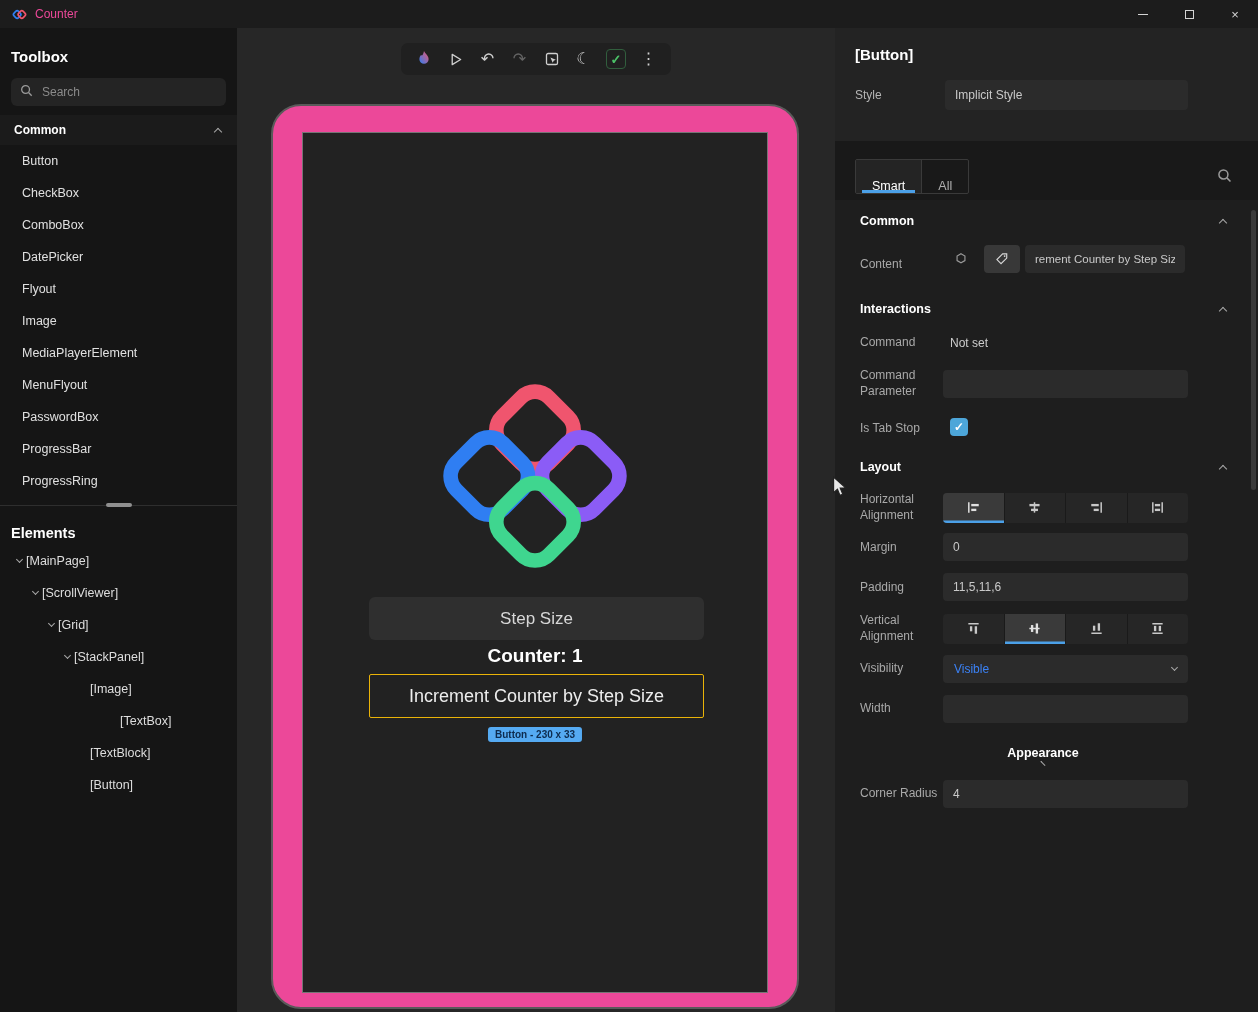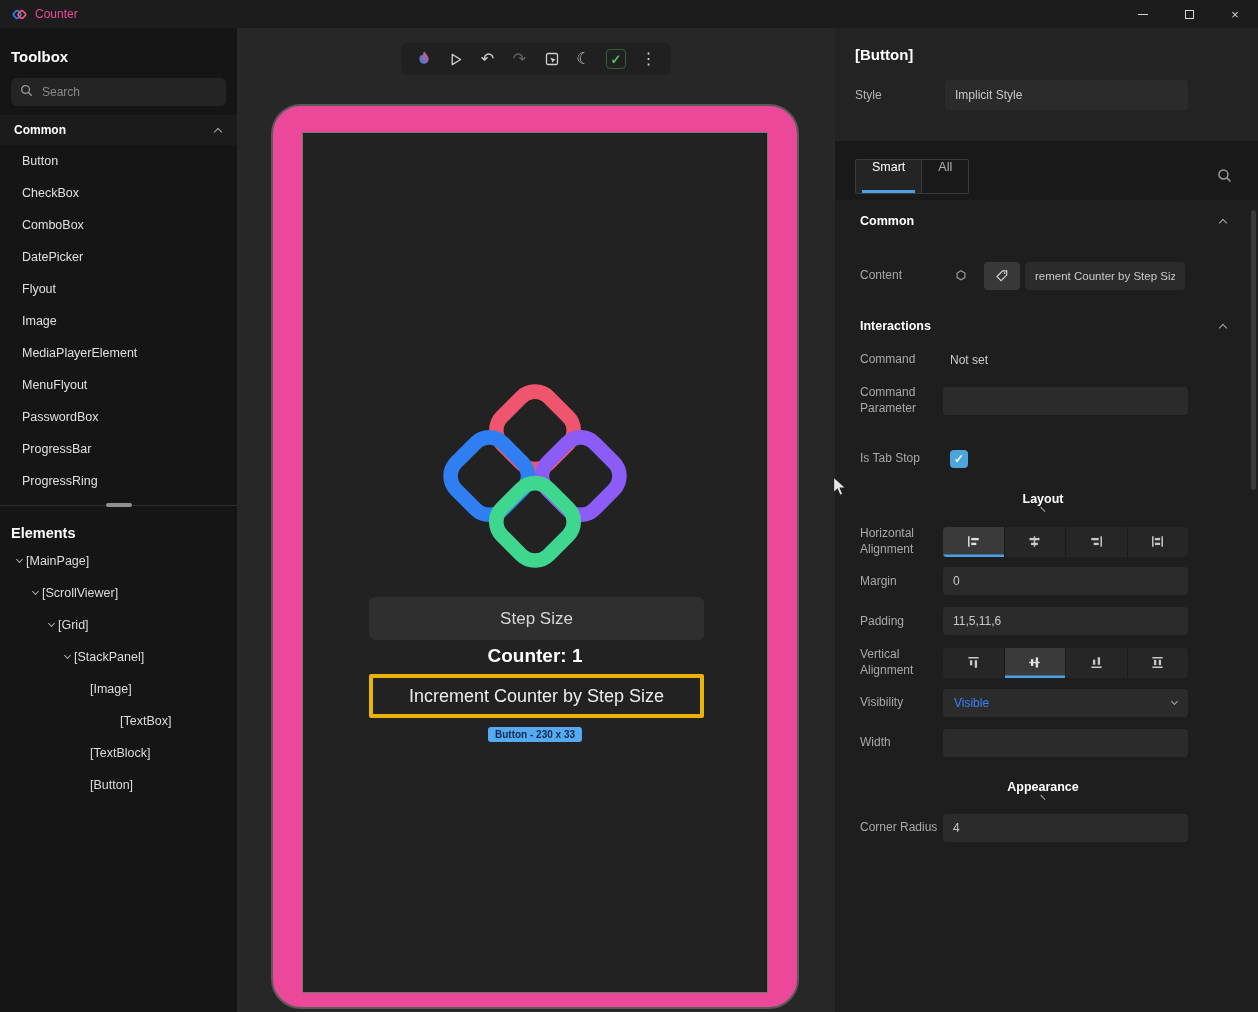--- a/index.html
+++ b/index.html
@@ -44,38 +44,38 @@
   .ticon{width:19px;height:19px;display:flex;align-items:center;justify-content:center;color:#cfcfcf;font-size:16px;line-height:1;}
   .ticon.dim{color:#646464;}
   .ticon.check{color:#4cc268;border:1px solid #315e3d;border-radius:4px;width:20px;height:20px;font-size:13px;font-weight:bold;}
 
   .phone{position:absolute;left:34px;top:76px;width:528px;height:905px;border:2px solid #5a5a5a;border-radius:30px;background:#ec4899;}
   .screen{position:absolute;left:29px;top:26px;width:466px;height:861px;border:1px solid #757575;background:#222222;}
   .app-logo{position:absolute;left:50%;top:238px;transform:translateX(-50%);}
   .app-textbox{position:absolute;left:66px;top:464px;width:335px;height:43px;background:#2f2f2f;border-radius:6px;
     display:flex;align-items:center;justify-content:center;color:#d8d8d8;font-size:17px;}
   .app-counter{position:absolute;left:0;top:512px;width:100%;text-align:center;color:#ffffff;font-size:19px;font-weight:600;}
-  .app-button{position:absolute;left:66px;top:541px;width:335px;height:44px;border:4px solid #eab308;border-radius:2px;
+  .app-button{position:absolute;left:66px;top:541px;width:335px;height:44px;border:1px solid #eab308;border-radius:2px;
     display:flex;align-items:center;justify-content:center;color:#ededed;font-size:18px;background:transparent;}
   .sel-badge{position:absolute;left:50%;top:594px;transform:translateX(-50%);background:#55aaf2;color:#0d2b4e;
     font-size:10px;font-weight:bold;padding:2px 7px;border-radius:3px;white-space:nowrap;}
 
   
   .inspector{position:absolute;left:835px;top:28px;width:423px;height:984px;background:#191919;}
   .insp-header{position:absolute;left:0;top:0;width:423px;height:113px;background:#232323;}
   .insp-title{color:#fff;font-weight:bold;font-size:15px;padding:18px 0 0 20px;}
   .style-row{display:flex;align-items:center;margin-top:17px;padding:0 70px 0 20px;}
   .style-row .lbl{width:90px;flex:none;color:#b5b5b5;font-size:12px;}
   .fld{height:28px;background:#2b2b2b;border:none;border-radius:4px;color:#c9c9c9;font-size:12px;
     padding:0 10px;width:100%;outline:none;}
   .fld.tall{height:30px;}
 
   .insp-tabs{position:absolute;left:0;top:113px;width:423px;height:59px;}
   .tabset{position:absolute;left:20px;top:18px;display:flex;height:35px;border:1px solid #3a3a3a;border-radius:2px;}
-  .tab{display:flex;align-items:flex-start;justify-content:center;font-size:12.5px;position:relative;padding:0 16px;color:#b0b0b0;}
+  .tab{display:flex;align-items:flex-end;justify-content:center;font-size:12.5px;position:relative;padding:0 16px;color:#b0b0b0;}
   .tab + .tab{border-left:1px solid #3a3a3a;}
   .tab.active{color:#ffffff;background:#242424;}
   .tab.active .tab-underline{position:absolute;left:6px;right:6px;bottom:0;height:3px;background:#4ba0e8;}
   .insp-search{position:absolute;right:26px;top:27px;}
 
   .insp-body{position:absolute;left:0;top:172px;width:423px;height:812px;background:#1e1e1e;}
   .sec-hdr{display:flex;align-items:center;justify-content:space-between;padding:0 32px 0 25px;height:18px;
     font-weight:bold;font-size:12.5px;color:#fff;}
   .row{display:flex;align-items:center;padding:0 70px 0 25px;}
   .row .lbl{width:83px;flex:none;color:#a9a9a9;font-size:12px;line-height:1.3;}
@@ -88,22 +88,22 @@
   .segset{display:flex;width:100%;height:30px;background:#262626;border-radius:4px;overflow:hidden;}
   .seg{flex:1;display:flex;align-items:center;justify-content:center;}
   .seg + .seg{border-left:1px solid #1a1a1a;}
   .seg.sel{background:#3a3a3a;box-shadow:inset 0 -2.5px 0 #4ba0e8;}
   .seg svg.rot{transform:rotate(90deg);}
   .dropdown{width:100%;height:28px;background:#2b2b2b;border-radius:4px;display:flex;align-items:center;
     justify-content:space-between;padding:0 11px;color:#3b82f6;font-size:12px;}
   .insp-scroll{position:absolute;right:2px;top:182px;width:5px;height:280px;border-radius:3px;background:#3a3a3a;}
 
   
-  .mt12{margin-top:12px;} .mt15{margin-top:32px;} .mt27{margin-top:27px;} .mt14{margin-top:14px;}
-  .mt16{margin-top:16px;} .mt22{margin-top:22px;flex-direction:column;} .mt10{margin-top:10px;} .mt23{margin-top:23px;flex-direction:column;}
+  .mt12{margin-top:12px;} .mt15{margin-top:15px;align-items:flex-end;} .mt27{margin-top:27px;} .mt14{margin-top:14px;}
+  .mt16{margin-top:16px;} .mt22{margin-top:22px;} .mt10{margin-top:10px;} .mt23{margin-top:23px;flex-direction:column;}
 
   
   .mouse-cursor{position:absolute;left:832px;top:476px;z-index:100;}
 </style>
 </head>
 <body>
 
 <div class="titlebar">
   <span class="tb-logo">
     <svg width="15" height="15" viewBox="0 0 16 16">

